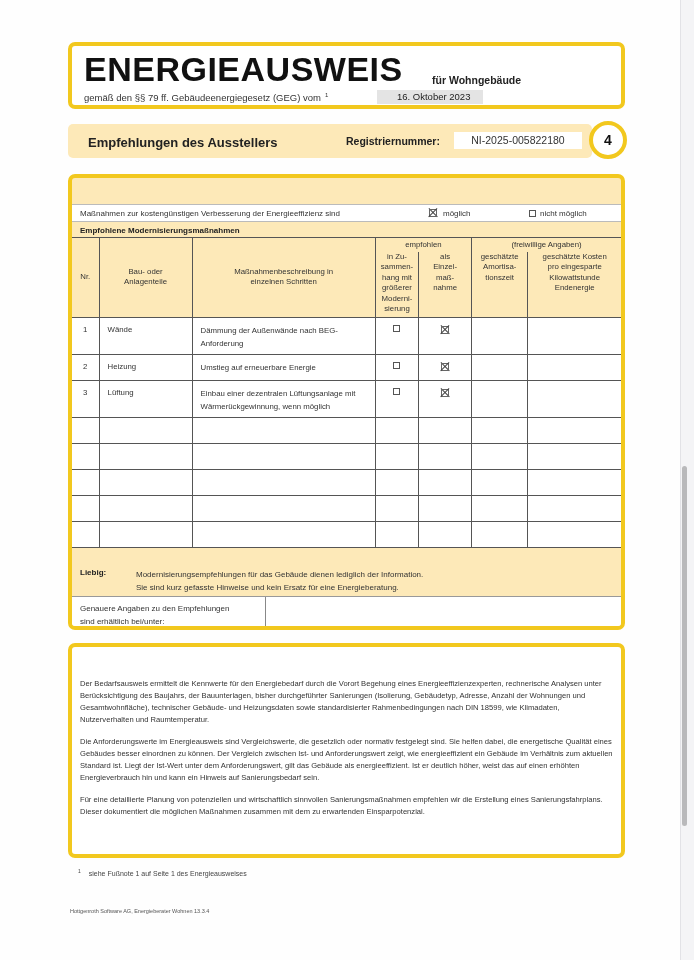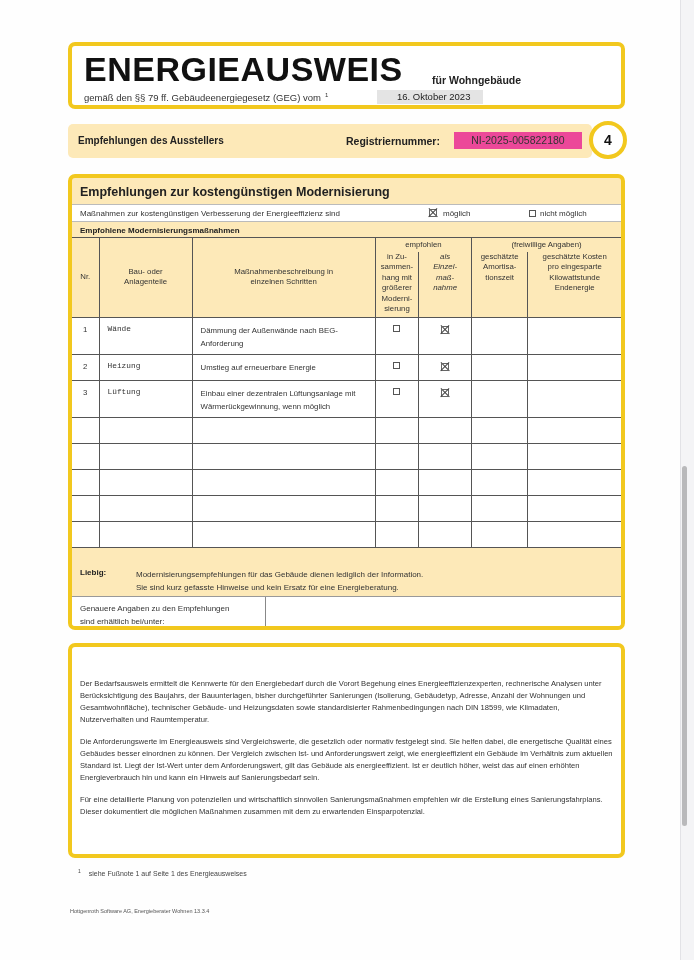--- a/index.html
+++ b/index.html
@@ -11,23 +11,23 @@
   
   .header-box { left: 68px; top: 42px; width: 557px; height: 67px; border: 4px solid #f2c81e; border-radius: 7px; background: #fff; }
   .title { left: 12px; top: 6px; font-size: 34px; font-weight: 700; letter-spacing: 0.5px; color: #111; line-height: 1; }
   .subtitle-type { left: 360px; top: 28px; font-size: 10.5px; font-weight: 700; color: #222; }
   .geg-line { left: 12px; top: 46px; font-size: 9.5px; color: #333; }
   .geg-sup { font-size: 6px; vertical-align: super; margin-left: 4px; }
   .date-box { left: 305px; top: 44px; width: 106px; height: 14px; background: #e4e4e4; font-size: 9.5px; color: #222; padding-left: 20px; line-height: 14px; }
 
   
   .rec-bar { left: 68px; top: 124px; width: 524px; height: 34px; background: #fde9b8; border-radius: 5px; }
-  .rec-title { left: 10px; top: 11px; font-size: 10px; font-weight: 700; color: #222; }
+  .rec-title { left: 20px; top: 11px; font-size: 13px; font-weight: 700; color: #222; }
   .reg-label { left: 278px; top: 11px; font-size: 10.5px; font-weight: 700; color: #222; }
-  .reg-value { left: 386px; top: 8px; width: 128px; height: 17px; background: #ec4899; font-size: 10.5px; text-align: center; line-height: 17px; color: #333; }
+  .reg-value { left: 386px; top: 8px; width: 128px; height: 17px; background: #ffffff; font-size: 10.5px; text-align: center; line-height: 17px; color: #333; }
   .page-badge { left: 589px; top: 121px; width: 38px; height: 38px; border: 4px solid #f2c81e; border-radius: 50%; background: #fff; font-size: 14px; font-weight: 700; text-align: center; line-height: 30px; color: #111; }
 
   
   .mod-box { left: 68px; top: 174px; width: 557px; height: 456px; border: 4px solid #f2c81e; border-radius: 7px; background: #fde9b8; overflow: hidden; }
   .mod-title { left: 8px; top: 7px; font-size: 12.5px; font-weight: 700; color: #222; }
   .measures-row { left: 0; top: 26px; width: 549px; height: 18px; background: #fff; border-top: 1px solid #bbb; border-bottom: 1px solid #bbb; font-size: 8px; color: #333; }
   .measures-row .txt { position: absolute; left: 8px; top: 4px; }
   .chk { position: absolute; font-size: 8px; color: #333; }
   .chk .box { display: inline-block; width: 7px; height: 7px; border: 1px solid #555; vertical-align: -1px; margin-right: 4px; background: #fff; }
   .chk .xbox { display: inline-block; width: 10px; height: 10px; vertical-align: -2px; margin-right: 5px; position: relative; }
@@ -38,21 +38,21 @@
   .empf-label { left: 8px; top: 48px; font-size: 8px; font-weight: 700; color: #222; }
 
   table.grid { position: absolute; left: 0; top: 59px; width: 549px; border-collapse: collapse; font-size: 7.8px; color: #333; }
   table.grid td, table.grid th { border: 1px solid #555; padding: 0; }
   table.grid th { font-weight: 400; vertical-align: middle; text-align: center; background: #fde9b8; line-height: 10.5px; }
   table.grid td { background: #fff; vertical-align: top; }
   table.grid tr.body-row td { height: 26px; }
   table.grid tr.body-row.tall td { height: 37px; }
   table.grid tr.body-row.med td { height: 26px; }
   .cell-nr { text-align: center; padding-top: 7px !important; }
-  .cell-part { padding: 7px 0 0 8px !important; font-family: Liberation Mono, monospace; }
+  .cell-part { padding: 7px 0 0 8px !important; }
   .cell-desc { padding: 6px 0 0 8px !important; line-height: 13px; }
   .cell-chk { text-align: center; padding-top: 7px !important; }
   .mini-box { display: inline-block; width: 7px; height: 7px; border: 1px solid #555; }
   .mini-x { display: inline-block; width: 10px; height: 10px; position: relative; }
   .mini-x::before, .mini-x::after { content: ""; position: absolute; left: -1px; top: 4px; width: 12px; height: 1.4px; background: #444; }
   .mini-x::before { transform: rotate(45deg); }
   .mini-x::after { transform: rotate(-45deg); }
   .mini-x .frame { position: absolute; left: 1px; top: 1px; width: 8px; height: 8px; border: 1px solid #666; }
 
   .more-row { left: 0; top: 370px; width: 549px; height: 15px; background: #fff; font-size: 8px; color: #333; border-bottom: 1px solid #999; }
@@ -95,21 +95,20 @@
   </div>
 
   <div class="abs rec-bar">
     <div class="abs rec-title">Empfehlungen des Ausstellers</div>
     <div class="abs reg-label">Registriernummer:</div>
     <div class="abs reg-value">NI-2025-005822180</div>
   </div>
   <div class="abs page-badge">4</div>
 
   <div class="abs mod-box">
-    <div class="abs mod-title">Empfehlungen zur kostengünstigen Modernisierung</div>
     <div class="abs measures-row">
       <span class="txt">Maßnahmen zur kostengünstigen Verbesserung der Energieeffizienz sind</span>
       <span class="chk" style="left:356px; top:3px;">
         <span class="xbox"><span class="frame"></span></span><span>möglich</span>
       </span>
       <span class="chk" style="left:457px; top:4px;">
         <span class="box"></span><span>nicht möglich</span>
       </span>
     </div>
     <div class="abs empf-label">Empfohlene Modernisierungsmaßnahmen</div>
@@ -127,21 +126,21 @@
       <tbody>
           <tr>
         <th rowspan="2" style="height:76px; border-left:none;">Nr.</th>
         <th rowspan="2" style="padding:0 16px;">Bau- oder Anlagenteile</th>
         <th rowspan="2" style="padding:0 38px;">Maßnahmenbeschreibung in einzelnen Schritten</th>
         <th colspan="2" style="height:14px; border-bottom:none;">empfohlen</th>
         <th colspan="2" style="height:14px; border-bottom:none; border-right:none;">(freiwillige Angaben)</th>
       </tr>
       <tr>
         <th style="vertical-align:top; padding:0 2px 2px; border-top:none; word-break:break-word;">in Zu-sammen-hang mit größerer Moderni-sierung</th>
-        <th style="vertical-align:top; padding:0 14px; border-top:none;font-style:italic;">als Einzel-maß-nahme</th>
+        <th style="vertical-align:top; padding:0 14px; border-top:none;">als Einzel-maß-nahme</th>
         <th style="vertical-align:top; padding:0 4px; border-top:none;">geschätzte Amortisa-tionszeit</th>
         <th style="vertical-align:top; padding:0 10px; border-top:none; border-right:none;">geschätzte Kosten pro eingesparte Kilowattstunde Endenergie</th>
       </tr>
       <tr class="body-row tall">
         <td class="cell-nr" style="border-left:none;">1</td>
         <td class="cell-part">Wände</td>
         <td class="cell-desc">Dämmung der Außenwände nach BEG-Anforderung</td>
         <td class="cell-chk"><span class="mini-box"></span></td>
         <td class="cell-chk"><span class="mini-x"><span class="frame"></span></span></td>
         <td></td>

